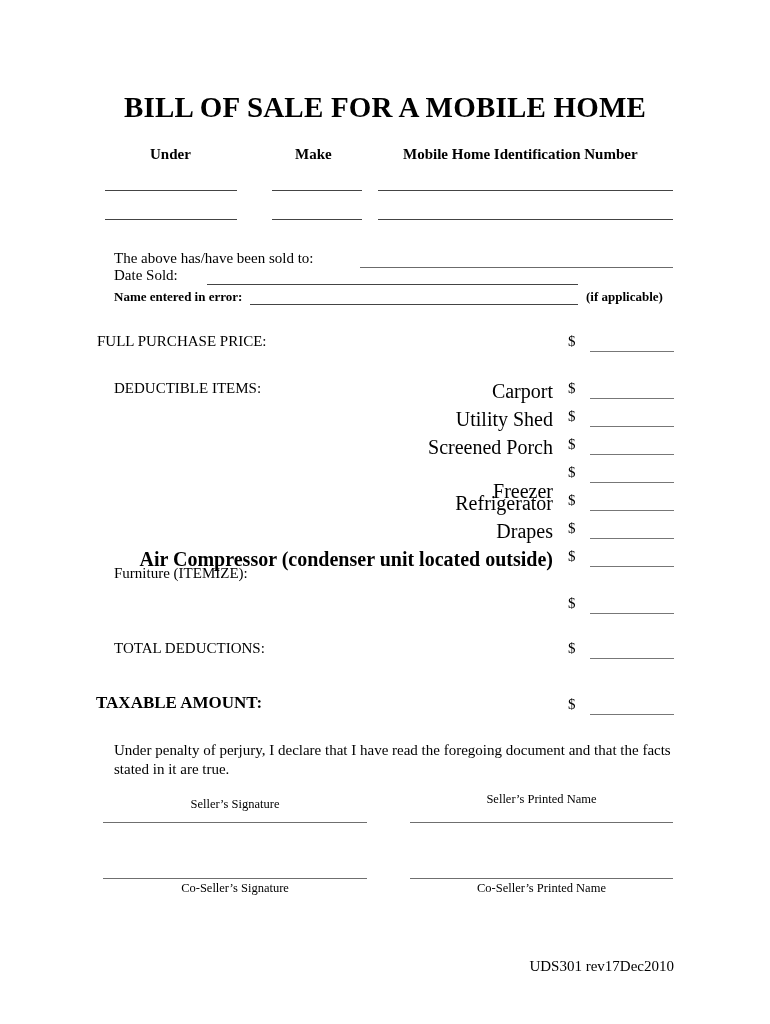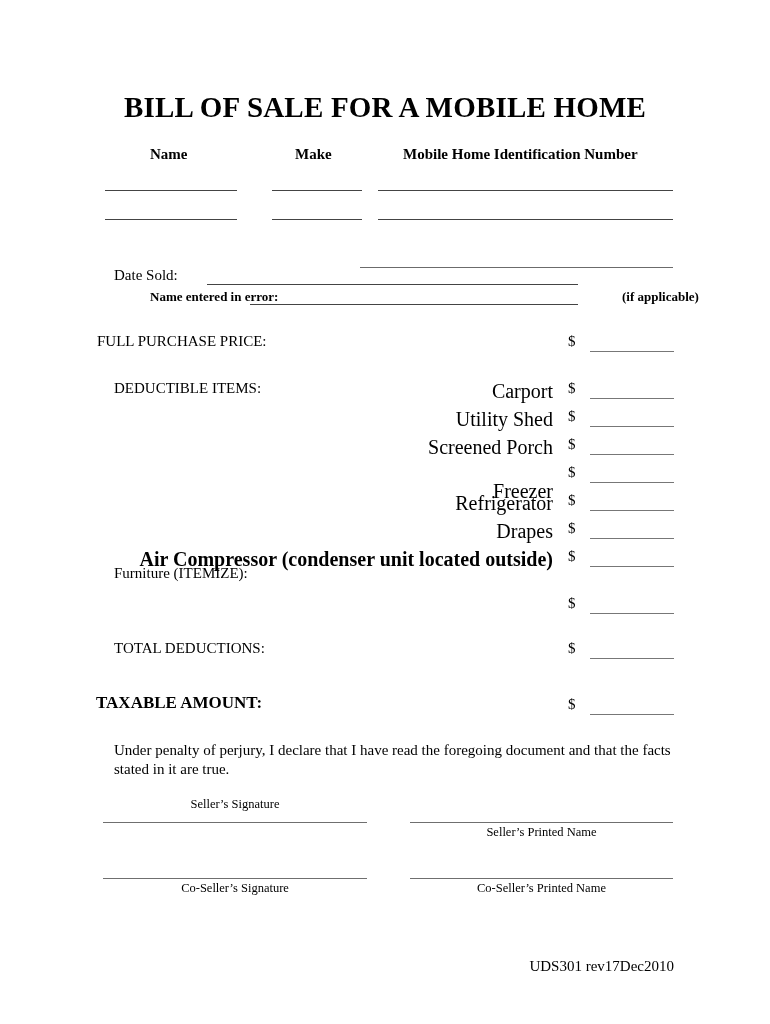--- a/index.html
+++ b/index.html
@@ -57,21 +57,21 @@
     border-top: 1px solid #6b6b6b;
   }
   .rule.dark { border-top-color: #444444; }
 
   
   .txt {
     position: absolute;
     font-size: 15px;
     white-space: nowrap;
   }
-  .txt.b { font-weight: bold; margin-left: 36px; }
+  .txt.b { font-weight: bold; }
   .txt.sm { font-size: 13px; }
   .txt.big { font-size: 17px; font-weight: bold; }
 
   
   .item-label {
     position: absolute;
     right: 217px;
     font-size: 20px;
     white-space: nowrap;
     text-align: right;
@@ -124,33 +124,34 @@
   }
 </style>
 </head>
 <body>
 
 <div class="page">
 
   <div class="doc-title">BILL OF SALE FOR A MOBILE HOME</div>
 
   <div class="col-headers">
-    <span class="col-head year">Name</span>
+    <span class="col-head year">Under</span>
     <span class="col-head make">Make</span>
     <span class="col-head mhin">Mobile Home Identification Number</span>
   </div>
 
   <div class="rule dark" style="left:105px; top:190px; width:132px;"></div>
   <div class="rule dark" style="left:272px; top:190px; width:90px;"></div>
   <div class="rule dark" style="left:378px; top:190px; width:295px;"></div>
 
   <div class="rule dark" style="left:105px; top:219px; width:132px;"></div>
   <div class="rule dark" style="left:272px; top:219px; width:90px;"></div>
   <div class="rule dark" style="left:378px; top:219px; width:295px;"></div>
 
+  <div class="txt" style="left:114px; top:250px;">The above has/have been sold to:</div>
   <div class="rule" style="left:360px; top:267px; width:313px;"></div>
 
   <div class="txt" style="left:114px; top:267px;">Date Sold:</div>
   <div class="rule dark" style="left:207px; top:284px; width:371px;"></div>
 
   <div class="txt b sm" style="left:114px; top:289px;">Name entered in error:</div>
   <div class="rule dark" style="left:250px; top:304px; width:328px;"></div>
   <div class="txt b sm" style="left:586px; top:289px;">(if applicable)</div>
 
   <div class="txt" style="left:97px; top:333px;">FULL PURCHASE PRICE:</div>
@@ -199,21 +200,21 @@
   <div class="txt big" style="left:96px; top:693px;">TAXABLE AMOUNT:</div>
   <div class="dollar" style="top:696px;">$</div>
   <div class="amount-rule" style="top:714px;"></div>
 
   <div class="perjury">Under penalty of perjury, I declare that I have read the foregoing document and that the facts stated in it are true.</div>
 
   <div class="sig-line" style="left:103px; top:822px; width:264px;"></div>
   <div class="sig-caption" style="left:103px; top:797px; width:264px;">Seller’s Signature</div>
 
   <div class="sig-line" style="left:410px; top:822px; width:263px;"></div>
-  <div class="sig-caption" style="left:410px; top:825px; width:263px;text-align:center;">Seller’s Printed Name</div>
+  <div class="sig-caption" style="left:410px; top:792px; width:263px;text-align:center;">Seller’s Printed Name</div>
 
   <div class="sig-line" style="left:103px; top:878px; width:264px;"></div>
   <div class="sig-caption" style="left:103px; top:881px; width:264px;">Co-Seller’s Signature</div>
 
   <div class="sig-line" style="left:410px; top:878px; width:263px;"></div>
   <div class="sig-caption" style="left:410px; top:881px; width:263px;">Co-Seller’s Printed Name</div>
 
   <div class="footer">UDS301 rev17Dec2010</div>
 
 </div>

